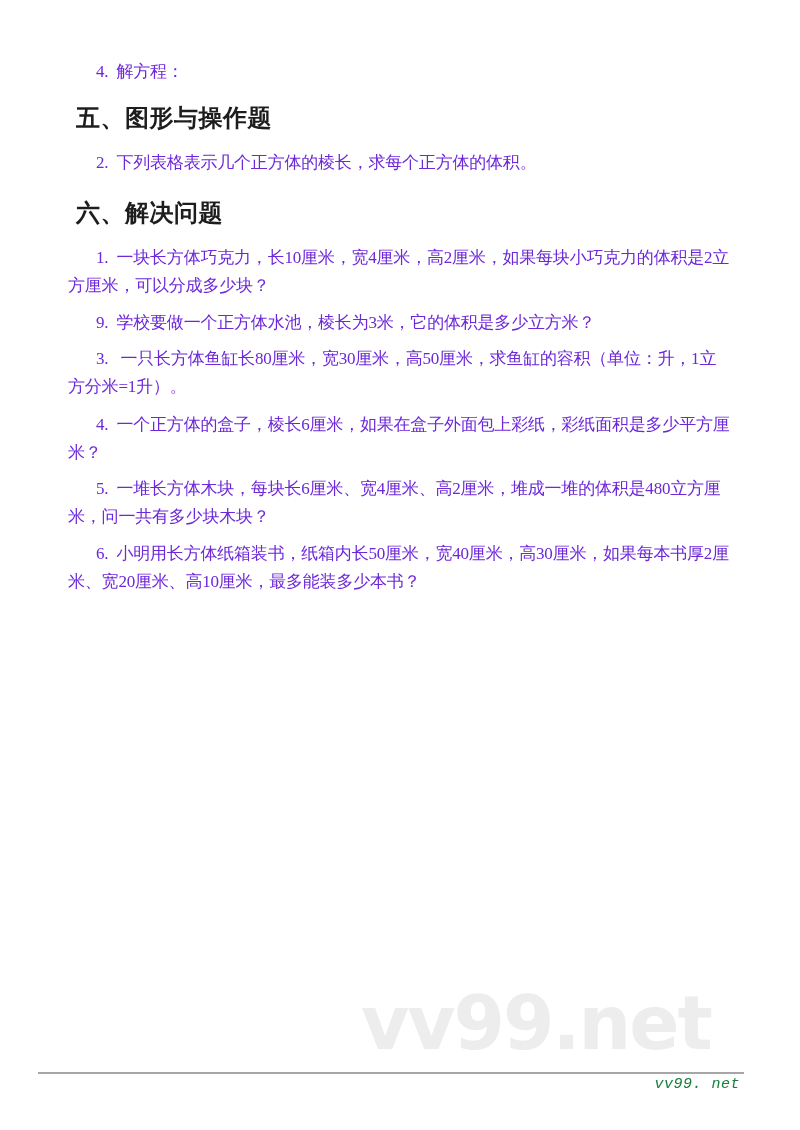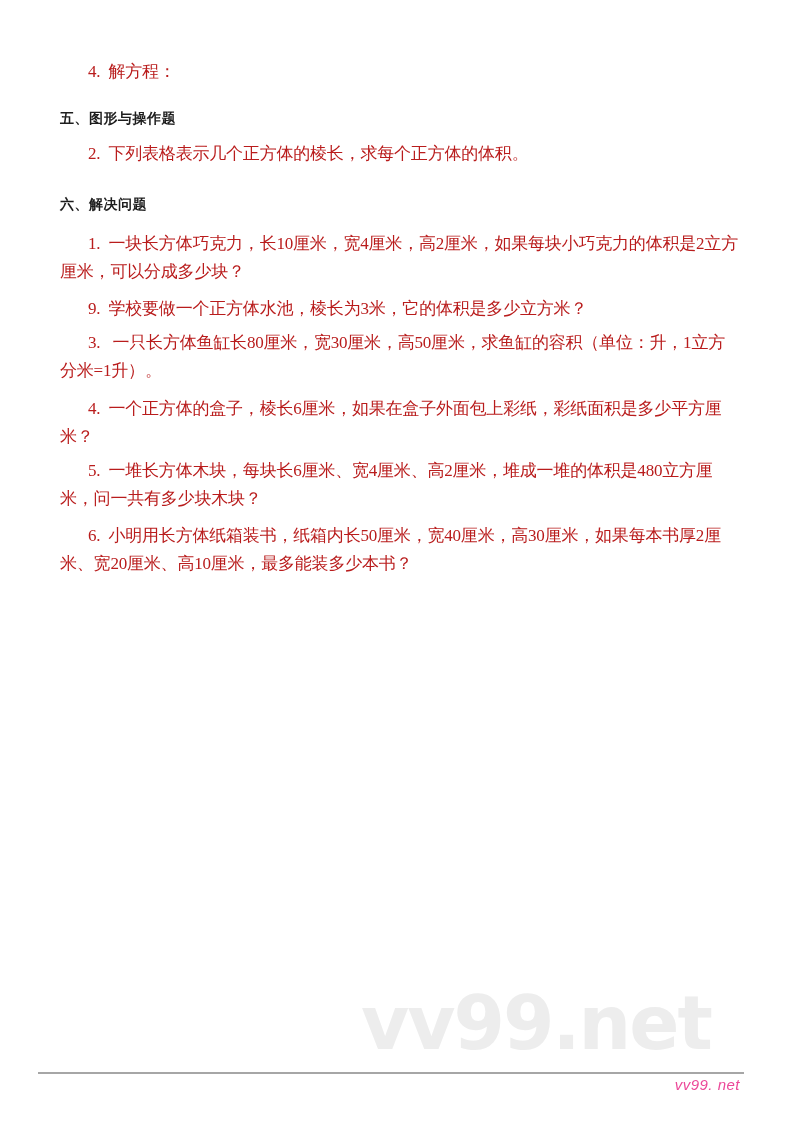--- a/index.html
+++ b/index.html
@@ -12,31 +12,31 @@
     font-family: "Liberation Serif", "DejaVu Serif", serif;
     color: #333333;
   }
   .content {
     position: absolute;
     left: 60px;
     top: 0;
     width: 680px;
   }
   .para {
-    margin: 0;
+    margin: 8px;
     font-size: 17px;
     line-height: 28px;
     white-space: pre-wrap;
     text-indent: 28px;
     letter-spacing: -0.2px;
-    color: #b91c1c;
+    color: #6d28d9;
   }
   .sec-heading {
-    margin: 0;
-    font-size: 14px;
+    margin: 16px;
+    font-size: 24px;
     line-height: 30px;
     font-weight: bold;
     color: #1d1d1d;
     font-family: "Liberation Sans", "DejaVu Sans", sans-serif;
     letter-spacing: 0.5px;
   }
   .watermark {
     position: absolute;
     left: 361px;
     top: 986px;
@@ -55,22 +55,22 @@
     width: 706px;
     height: 0;
     border-top: 2px solid #a6a6a6;
   }
   .footer-text {
     position: absolute;
     right: 60px;
     top: 1076px;
     font-size: 15px;
     font-style: italic;
-    color: #ec4899;
-    font-family: Liberation Sans, sans-serif;
+    color: #15803d;
+    font-family: Liberation Mono, monospace;
     letter-spacing: 0.5px;
   }
 </style>
 </head>
 <body>
 
 <div class="page">
   <main class="content">
 
     <p class="para" style="margin-top:58px">4.  解方程：</p>

